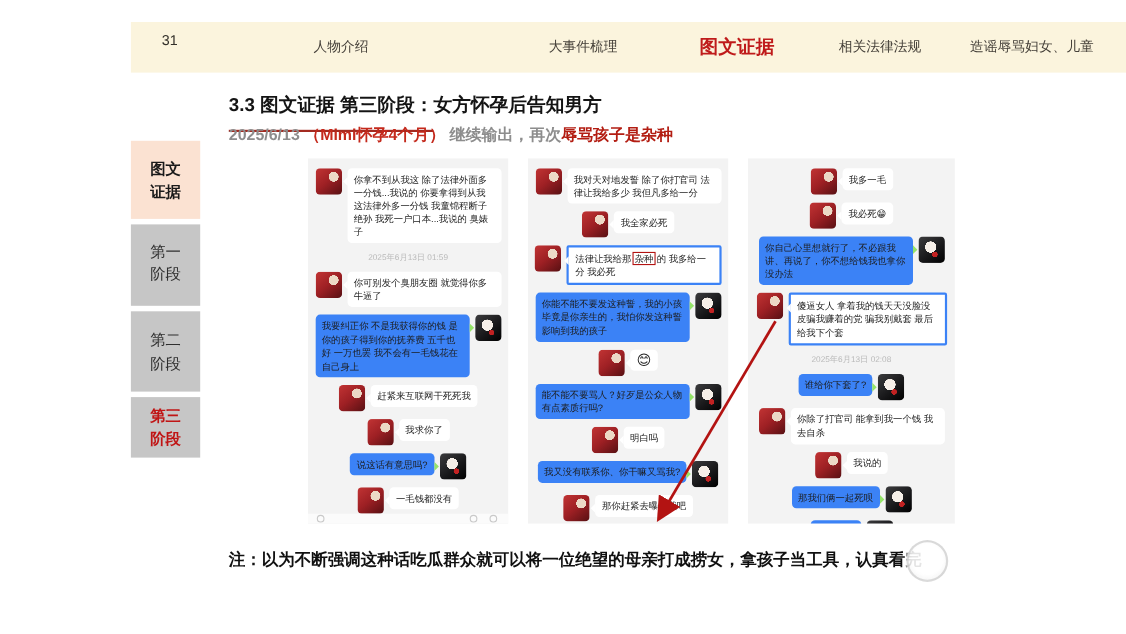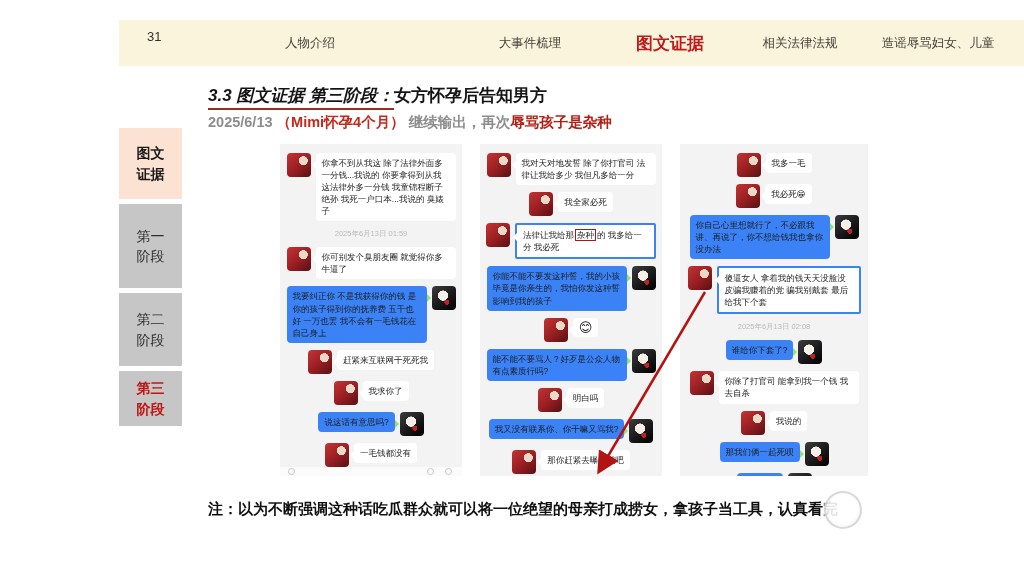--- a/index.html
+++ b/index.html
@@ -10,28 +10,28 @@
   .nav{position:absolute;left:119px;top:20px;width:905px;height:46px;background:#fbf4dd;}
   .page-num{position:absolute;left:28px;top:9px;font-size:13px;color:#33302a;}
   .tab{position:absolute;top:50%;transform:translate(-50%,-50%);font-size:12.5px;color:#46413a;white-space:nowrap;cursor:pointer;}
   .tab.active{font-size:17px;font-weight:bold;color:#bf1b1b;}
   .t0{left:191px;}.t1{left:411px;}.t2{left:551px;}.t3{left:681px;}.t4{left:819px;}
 
   
   .sidebar{position:absolute;left:119px;top:128px;width:63px;display:flex;flex-direction:column;gap:5px;}
   .sb{width:63px;display:flex;align-items:center;justify-content:center;text-align:center;font-size:14px;line-height:1.45;cursor:pointer;}
   .sb span{display:inline-block;width:32px;}
-  .sb0{height:71px;}.sb1{height:84px;}.sb2{height:73px;}.sb3{height:55px;}
+  .sb0{height:71px;}.sb1{height:74px;font-family:Liberation Serif, serif;}.sb2{height:73px;}.sb3{height:55px;}
   .highlight{background:#fbe2d2;font-weight:bold;color:#1a1a1a;}
   .gray{background:#c6c6c6;color:#2f2f2f;}
   .gray-red{background:#c6c6c6;color:#c01515;font-weight:bold;}
 
   
   .title{position:absolute;left:208px;top:84px;font-size:17px;font-weight:bold;color:#141414;white-space:nowrap;}
-  .title .ul{border-bottom:2.5px solid #a32a20;padding-bottom:3px;font-style:italic;}
+  .title .ul{border-bottom:2.5px solid #a32a20;padding-bottom:13px;}
   .subtitle{position:absolute;left:208px;top:113px;font-size:14.5px;font-weight:bold;white-space:nowrap;}
   .subtitle .gray-t{color:#8d8d8d;}
   .subtitle .red-t{color:#c4291c;}
   .subtitle .dred-t{color:#b31d12;}
 
   
   .chat{position:absolute;top:144px;height:332px;background:#f3f3f3;box-sizing:border-box;padding:9px 6px 6px 6px;overflow:hidden;}
   .chat1{left:280px;width:182px;}
   .chat2{left:480px;width:182px;}
   .chat3{left:680px;width:188px;}

